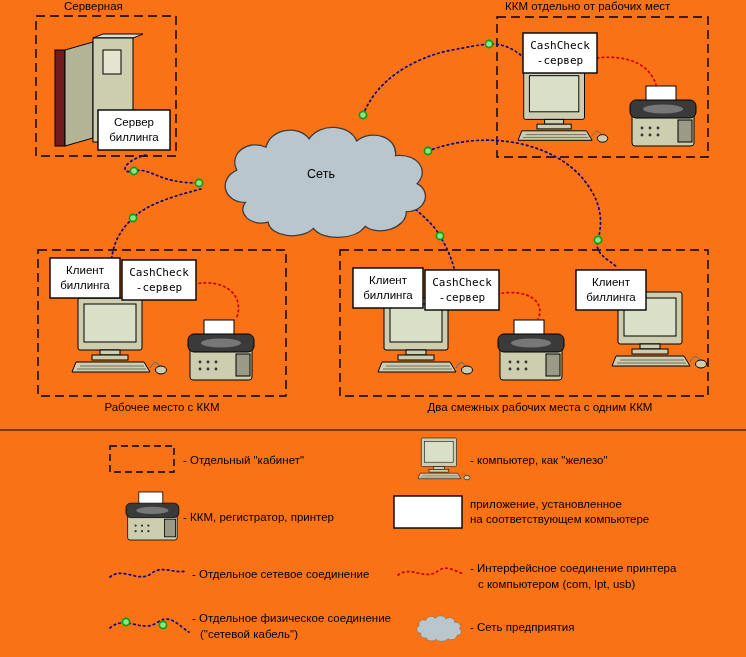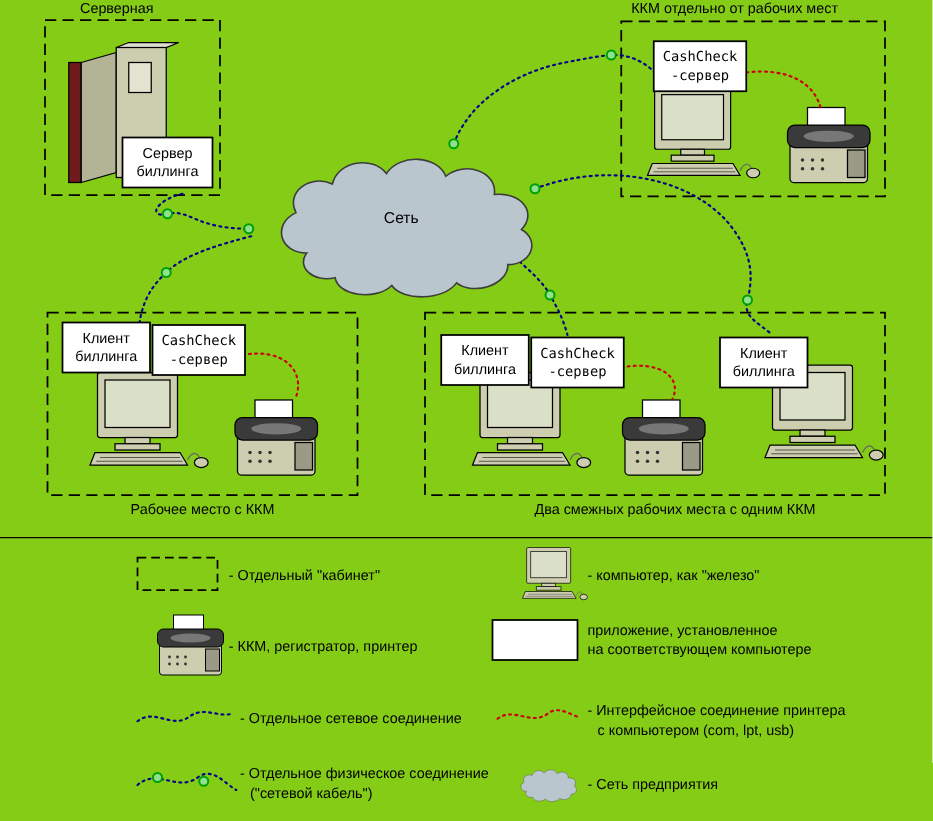--- a/index.html
+++ b/index.html
@@ -1,16 +1,16 @@
 <!DOCTYPE html>
 <html style="--c-net: #00008b; --c-iface: #cc0000; --c-cloud: #bac6cd; --c-machine: #cdcdaf; --c-node: #00a000; --c-nodefill: #8fe08f;"><head>
 <meta charset="utf-8">
 <style>
   html,body { margin:0; padding:0; background:#fff; }
-  .stage { position:relative; width:746px; height:657px; background:#84cc16; }
+  .stage { position:relative; width:746px; height:657px; background:#f97316; }
   svg { display:block; font-family:"Liberation Sans", sans-serif; }
   text { fill:#000; }
   .cab   { fill:none; stroke:#000; stroke-width:1.4; stroke-dasharray:9 5; }
   .net   { fill:none; stroke:var(--c-net,#00008b); stroke-width:1.7; stroke-dasharray:1.6 3.4; stroke-linecap:round; }
   .iface { fill:none; stroke:var(--c-iface,#cc0000); stroke-width:1.7; stroke-dasharray:1.6 3.4; stroke-linecap:round; }
   .node  { fill:var(--c-nodefill,#8fe08f); stroke:var(--c-node,#00a000); stroke-width:1.6; }
   .appbox{ fill:#fff; stroke:#000; stroke-width:1.4; }
   .lbl   { font-size:11.5px; }
   .mono  { font-family:"DejaVu Sans Mono", monospace; font-size:11px; }
   .cap   { font-size:11.5px; }

